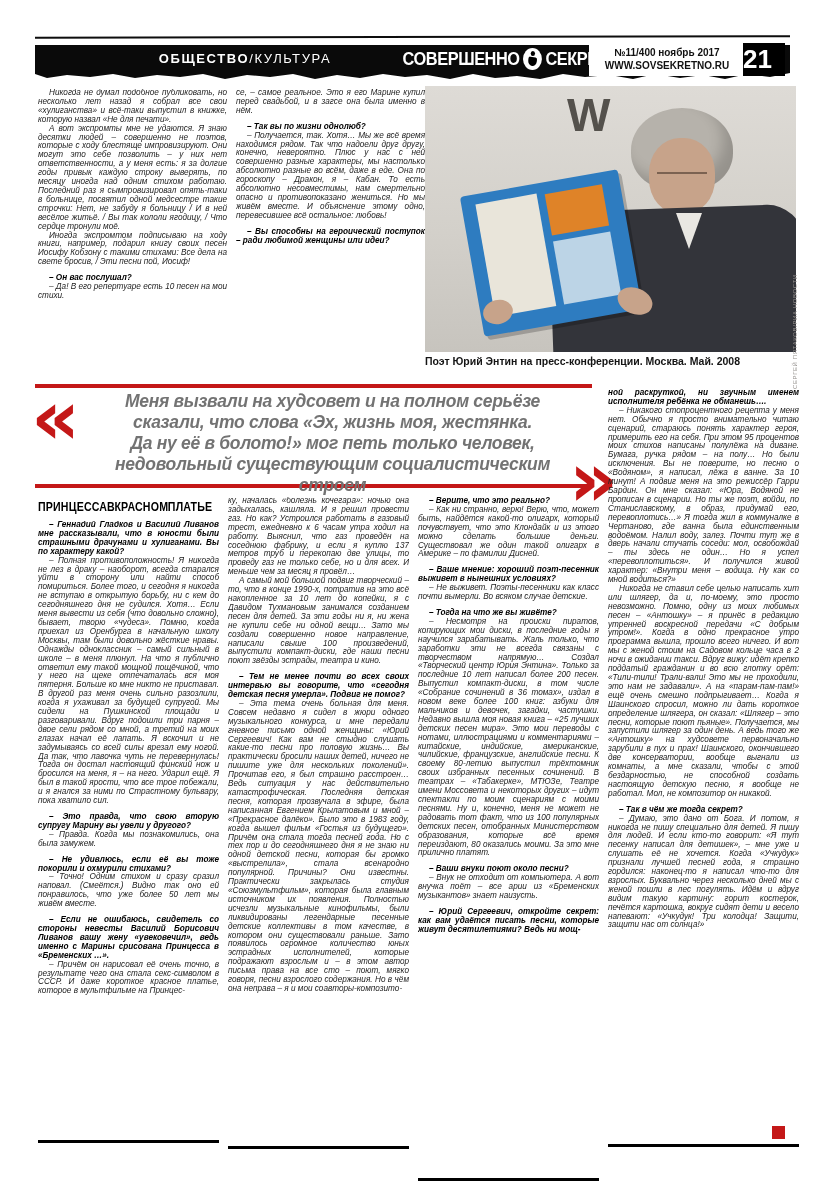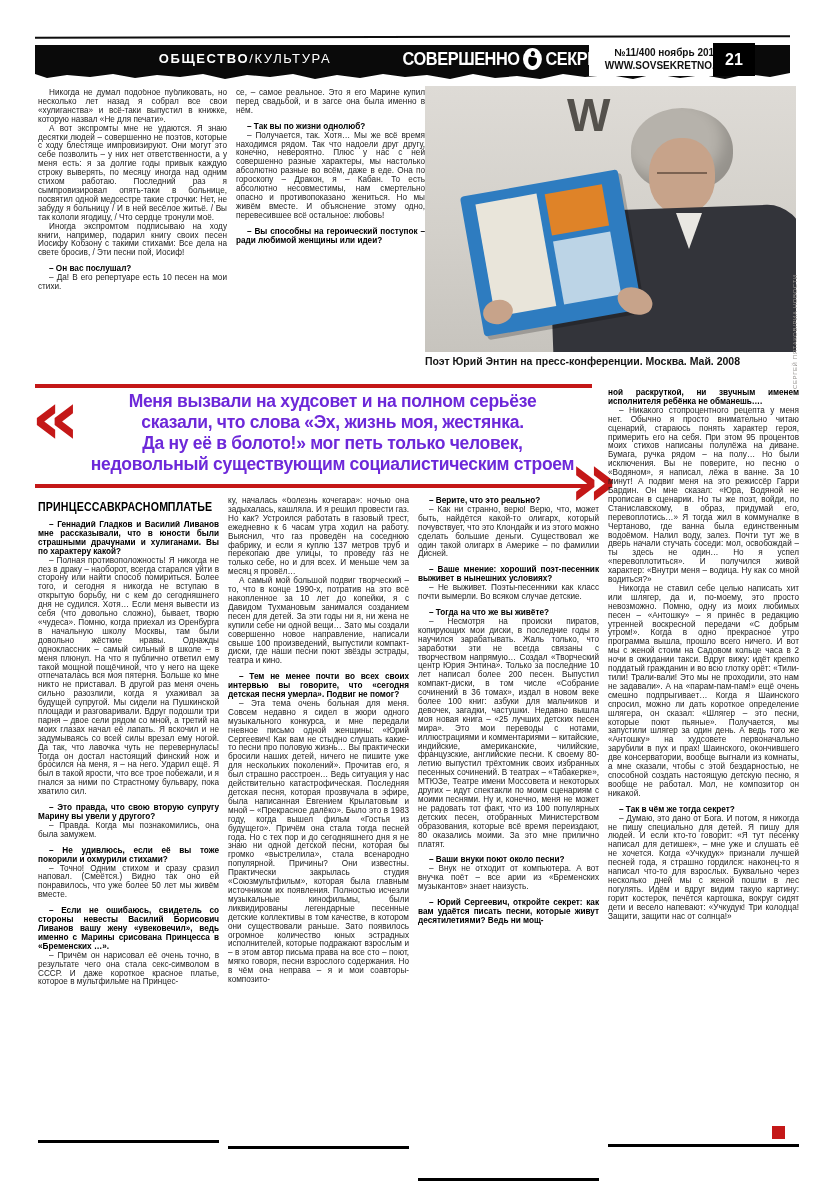--- a/index.html
+++ b/index.html
@@ -16,31 +16,31 @@
   .logo{position:absolute;left:384px;top:44px;height:29px;display:flex;align-items:center;gap:4px;
         color:#fff;font-weight:700;font-size:19px;letter-spacing:-0.5px;z-index:3;
         transform:scaleX(0.86);transform-origin:center;white-space:nowrap;}
   .emblem{width:22px;height:22px;background:#fff;border-radius:50%;position:relative;flex:0 0 auto;}
   .fig-head{position:absolute;left:9px;top:3px;width:5px;height:5px;background:#000;border-radius:50%;}
   .fig-body{position:absolute;left:6px;top:9px;width:10px;height:9px;background:#000;
             border-radius:2px 2px 5px 5px;transform:rotate(8deg);}
   .issuebox{position:absolute;left:589px;top:43px;width:156px;height:33px;background:#fff;z-index:4;
             text-align:center;font-weight:700;font-size:10px;color:#111;padding-top:3px;
             box-sizing:border-box;line-height:13px;}
-  .pagenum{position:absolute;left:713px;top:43px;width:42px;height:33px;background:#000;z-index:4;
-           color:#fff;font-weight:700;font-size:16px;text-align:center;line-height:33px;}
+  .pagenum{position:absolute;left:743px;top:43px;width:42px;height:33px;background:#000;z-index:4;
+           color:#fff;font-weight:700;font-size:26px;line-height:33px;}
   
   .col{position:absolute;overflow:hidden;text-align:justify;}
   .top1{left:38px;top:89px;width:189px;height:298px;}
   .top2{left:236px;top:89px;width:189px;height:298px;}
   .b1{left:38px;top:521px;width:181px;height:617px;}
   .b2{left:228px;top:497px;width:181px;height:644px;}
   .b3{left:418px;top:497px;width:181px;height:678px;}
   .b4{left:608px;top:389px;width:191px;height:750px;}
-  .pp{margin:0;font-size:8.2px;line-height:8.9px;color:#222;text-indent:11px;}
+  .pp{margin:0;font-size:8.2px;line-height:8.9px;color:#222;text-indent:11px;font-style:italic;}
   .pp.q{font-weight:700;color:#000;margin-top:7px;}
   .pp.q:first-child{margin-top:0;}
   .pp.cont{text-indent:0;}
   .pp.qcont{text-indent:0;font-weight:700;color:#000;}
   .subhead{position:absolute;left:38px;top:500px;width:200px;font-size:12.5px;font-weight:700;
            color:#000;word-spacing:-4px;letter-spacing:0.2px;transform:scaleX(0.85);
            transform-origin:left center;white-space:nowrap;}
   
   .photo{position:absolute;left:425px;top:86px;width:371px;height:266px;overflow:hidden;
          background:linear-gradient(180deg,#dedbd6 0%,#d3d0ca 55%,#c7c4be 100%);}
@@ -66,21 +66,21 @@
   .ph-hand2{position:absolute;left:58px;top:214px;width:30px;height:24px;background:#c7a38a;
             border-radius:50%;transform:rotate(-14deg);}
   .caption{position:absolute;left:425px;top:355px;width:366px;font-size:10.5px;font-weight:700;
            color:#141414;}
   .credit{position:absolute;left:792px;top:389px;transform:rotate(-90deg);transform-origin:0 0;
           font-size:6px;color:#979390;letter-spacing:0.6px;white-space:nowrap;}
   
   .quote{position:absolute;left:35px;top:384px;width:557px;height:96px;
          border-top:4px solid var(--accent);border-bottom:4px solid var(--accent);}
   .qlines{position:absolute;left:52px;right:14px;top:3px;}
-  .pp.ql{font-size:17.5px;font-weight:700;line-height:21px;text-align:center;color:#6d28d9;
+  .pp.ql{font-size:17.5px;font-weight:700;line-height:21px;text-align:center;color:#737373;
          letter-spacing:-0.3px;text-indent:0;margin:0;}
   .qmark{position:absolute;color:var(--accent);font-weight:700;font-size:76px;line-height:1;
          font-family:"DejaVu Sans",sans-serif;}
   .qmark.open{left:-4px;top:-8px;}
   .qmark.close{right:-26px;bottom:-34px;}
   
   .rule{position:absolute;height:3px;background:#000;}
   .r1{left:38px;top:1140px;width:181px;}
   .r2{left:228px;top:1146px;width:181px;}
   .r3{left:418px;top:1178px;width:181px;}

